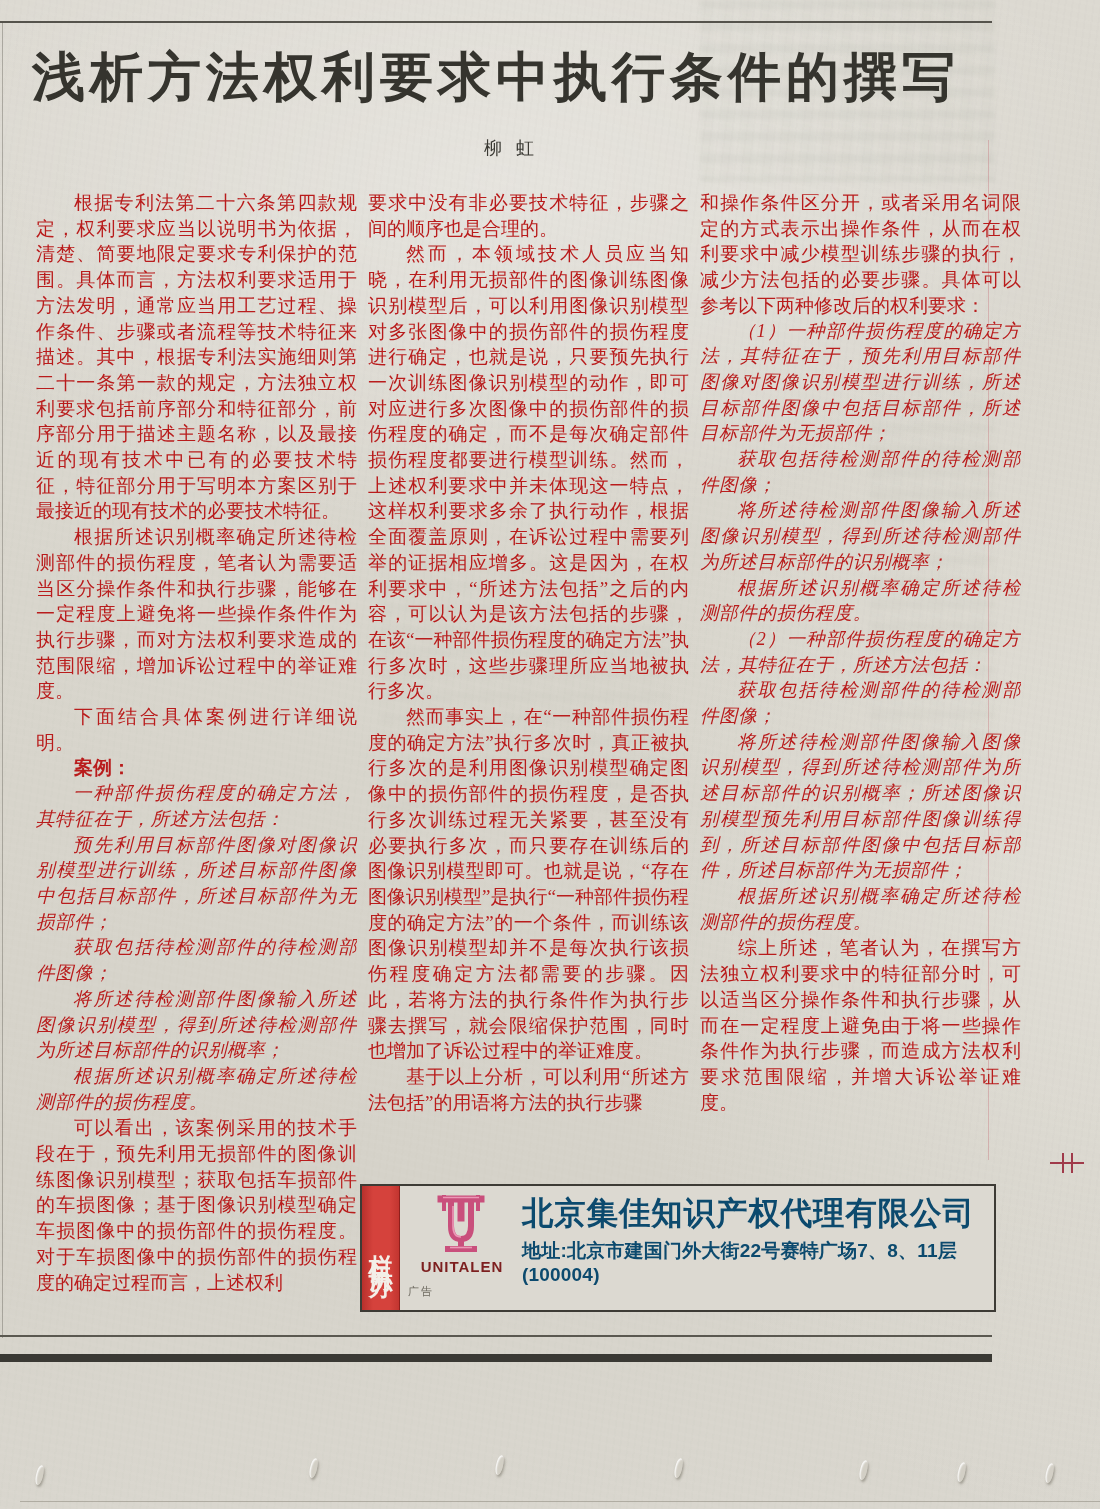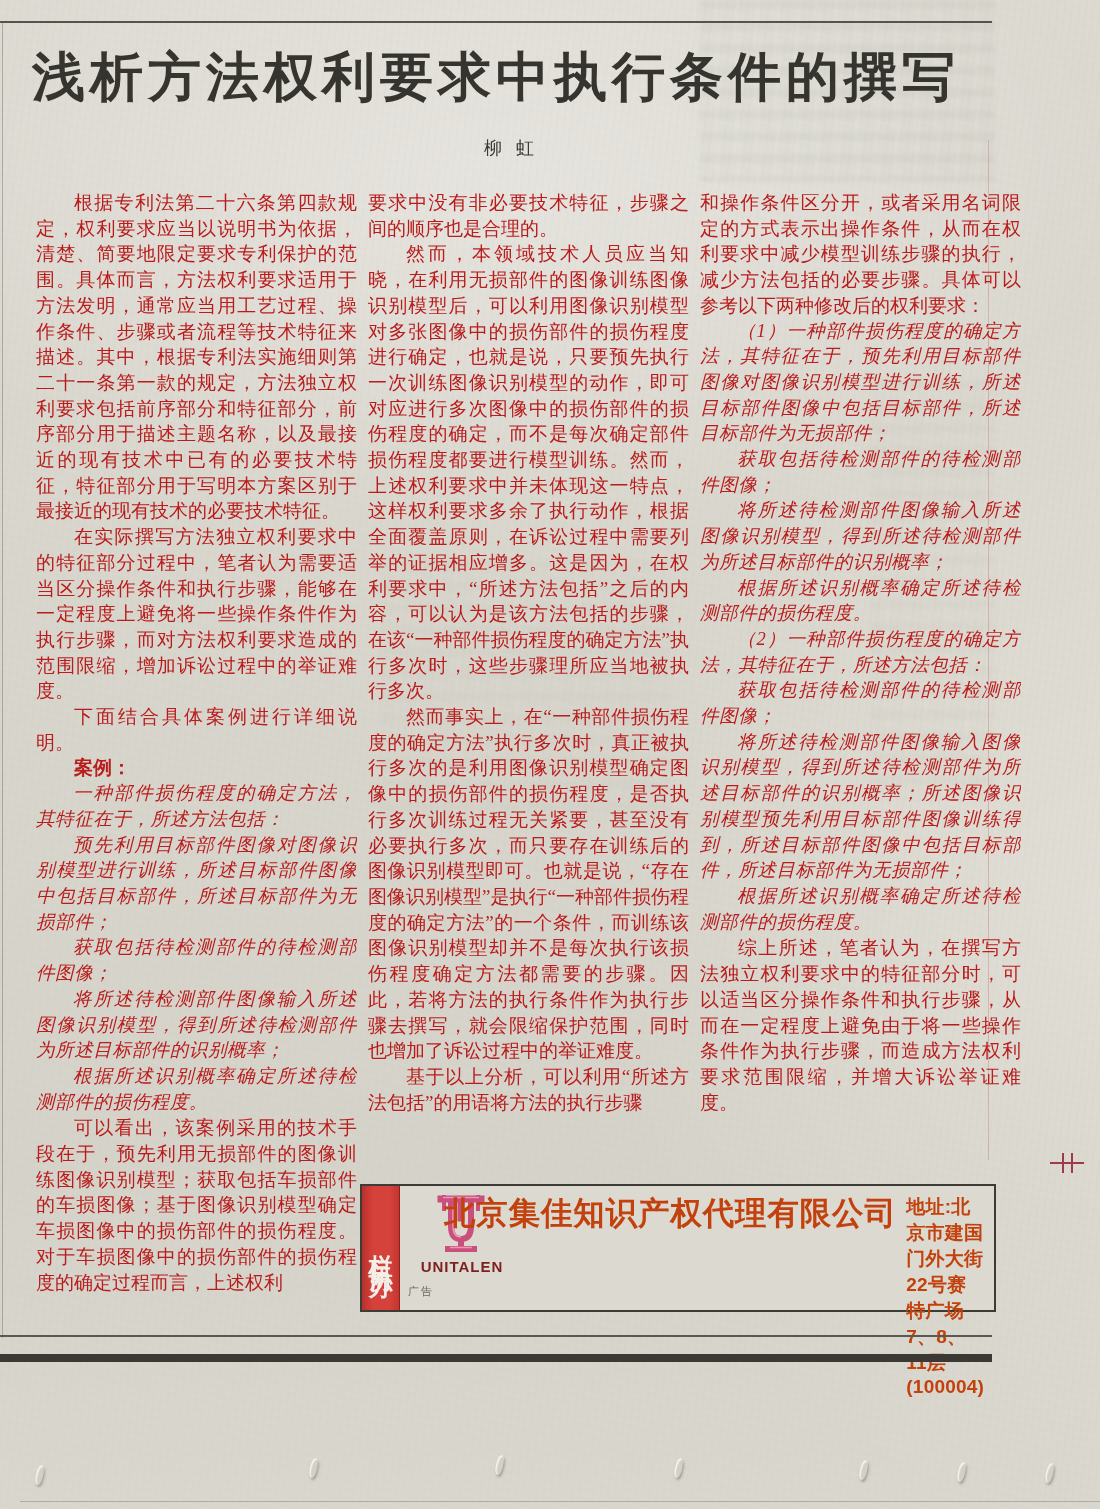--- a/index.html
+++ b/index.html
@@ -44,22 +44,22 @@
     border-right:1px solid #8e1f1c;color:#f3efe8;font-weight:bold;font-size:24px;
     writing-mode:vertical-rl;text-orientation:upright;text-align:center;
     display:flex;align-items:center;justify-content:center;letter-spacing:6px;
     font-family:"Liberation Sans","DejaVu Sans",sans-serif;}
   .ad-logo{width:120px;position:relative;}
   .ad-logo svg{position:absolute;left:36px;top:8px;}
   .logo-word{position:absolute;left:10px;top:72px;width:104px;text-align:center;
     font-family:"Liberation Sans","DejaVu Sans",sans-serif;font-weight:bold;
     font-size:15px;letter-spacing:1px;color:#7d1f1f;}
   .ad-tag{position:absolute;left:8px;top:98px;font-size:11px;color:#6e6a60;letter-spacing:2px;}
-  .ad-main{flex:1;padding:6px 10px 4px 4px;display:flex;flex-direction:row;
-    font-family:"Liberation Sans","DejaVu Sans",sans-serif;color:#c2410c;}
+  .ad-main{flex:1;padding:6px 10px 4px 4px;display:flex;flex-direction:column;
+    font-family:"Liberation Sans","DejaVu Sans",sans-serif;color:#0c4a6e;}
   .ad-company{font-weight:bold;font-size:32px;letter-spacing:1px;white-space:nowrap;
     transform:scaleX(0.98);transform-origin:left;}
   .ad-row{display:flex;justify-content:space-between;font-weight:bold;font-size:19px;
     margin-top:9px;letter-spacing:0.2px;}
   .ad-address{font-weight:bold;font-size:19px;margin-top:2px;letter-spacing:0.2px;}
   
   .rule-thin{position:absolute;left:0;top:1335px;width:992px;height:2px;background:#5a5850;}
   .rule-thick{position:absolute;left:0;top:1354px;width:992px;height:8px;background:#3a3934;}
   .rule-foot{position:absolute;left:20px;top:1501px;width:1080px;height:1px;background:rgba(115,110,98,0.4);}
   
@@ -81,21 +81,21 @@
 
 <div class="rule-top"></div>
 <div class="rule-left"></div>
 <div class="red-fold"></div>
 
 <div class="headline">浅析方法权利要求中执行条件的撰写</div>
 <div class="byline">柳虹</div>
 
 <div class="col col1">
     <p class="para normal">根据专利法第二十六条第四款规定，权利要求应当以说明书为依据，清楚、简要地限定要求专利保护的范围。具体而言，方法权利要求适用于方法发明，通常应当用工艺过程、操作条件、步骤或者流程等技术特征来描述。其中，根据专利法实施细则第二十一条第一款的规定，方法独立权利要求包括前序部分和特征部分，前序部分用于描述主题名称，以及最接近的现有技术中已有的必要技术特征，特征部分用于写明本方案区别于最接近的现有技术的必要技术特征。</p>
-    <p class="para normal">在实际撰写方法独立权利要求中的特征部分过程中，笔者认为需要适当区分操作条件和执行步骤，能够在一定程度上避免将一些操作条件作为执行步骤，而对方法权利要求造成的范围限缩，增加诉讼过程中的举证难度。</p>
+    <p class="para normal">根据所述识别概率确定所述待检测部件的损伤程度，笔者认为需要适当区分操作条件和执行步骤，能够在一定程度上避免将一些操作条件作为执行步骤，而对方法权利要求造成的范围限缩，增加诉讼过程中的举证难度。</p>
     <p class="para normal">下面结合具体案例进行详细说明。</p>
     <p class="para bold">案例：</p>
     <p class="para kai">一种部件损伤程度的确定方法，其特征在于，所述方法包括：</p>
     <p class="para kai">预先利用目标部件图像对图像识别模型进行训练，所述目标部件图像中包括目标部件，所述目标部件为无损部件；</p>
     <p class="para kai">获取包括待检测部件的待检测部件图像；</p>
     <p class="para kai">将所述待检测部件图像输入所述图像识别模型，得到所述待检测部件为所述目标部件的识别概率；</p>
     <p class="para kai">根据所述识别概率确定所述待检测部件的损伤程度。</p>
     <p class="para normal">可以看出，该案例采用的技术手段在于，预先利用无损部件的图像训练图像识别模型；获取包括车损部件的车损图像；基于图像识别模型确定车损图像中的损伤部件的损伤程度。对于车损图像中的损伤部件的损伤程度的确定过程而言，上述权利</p>
   </div>
 <div class="col col2">

